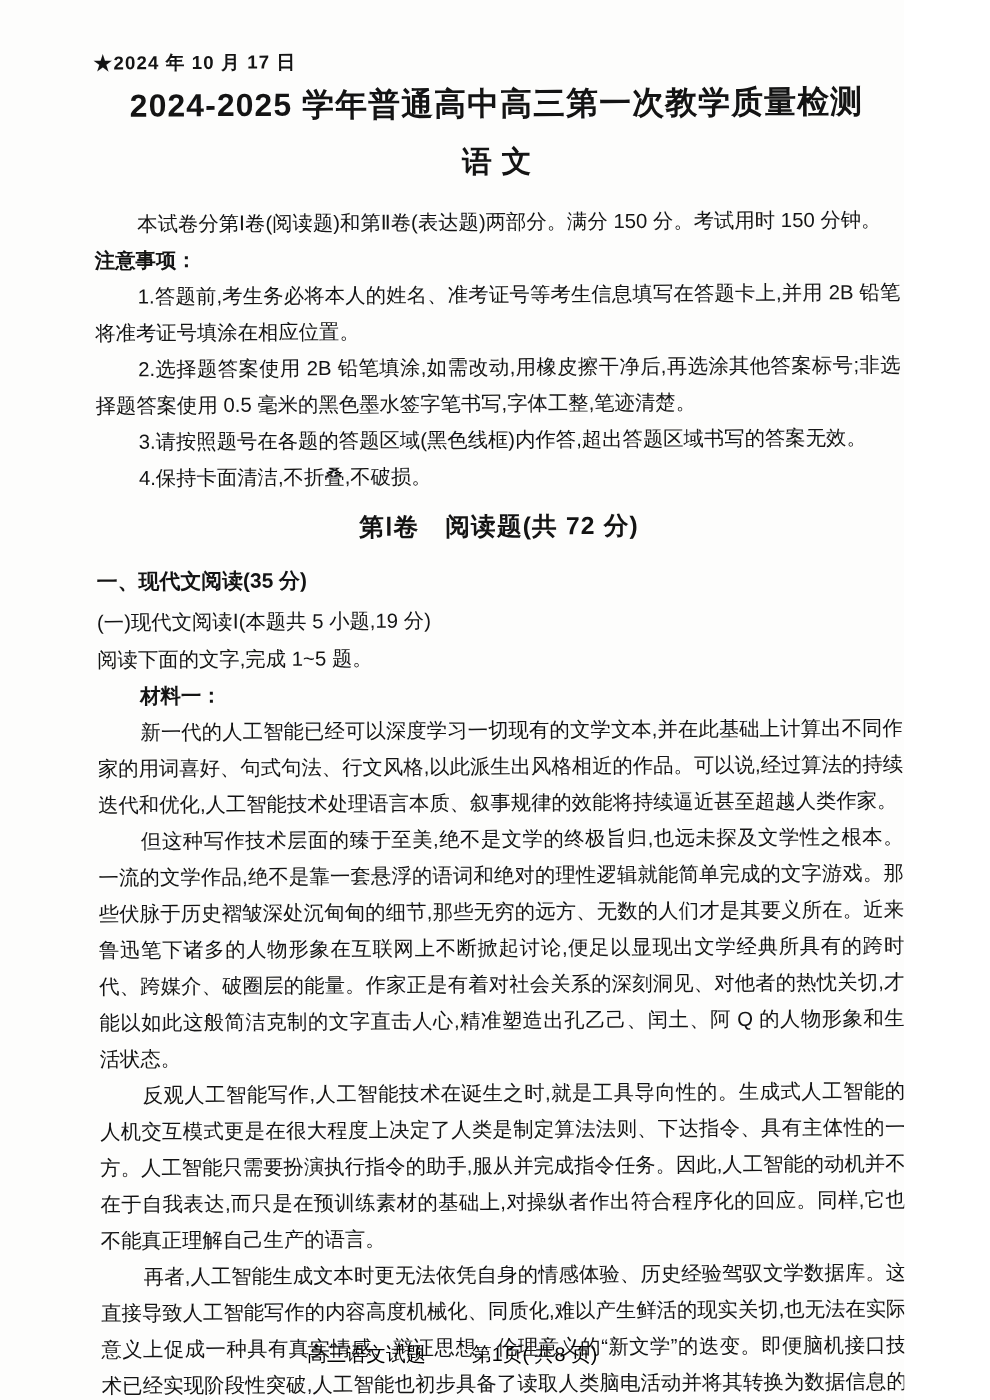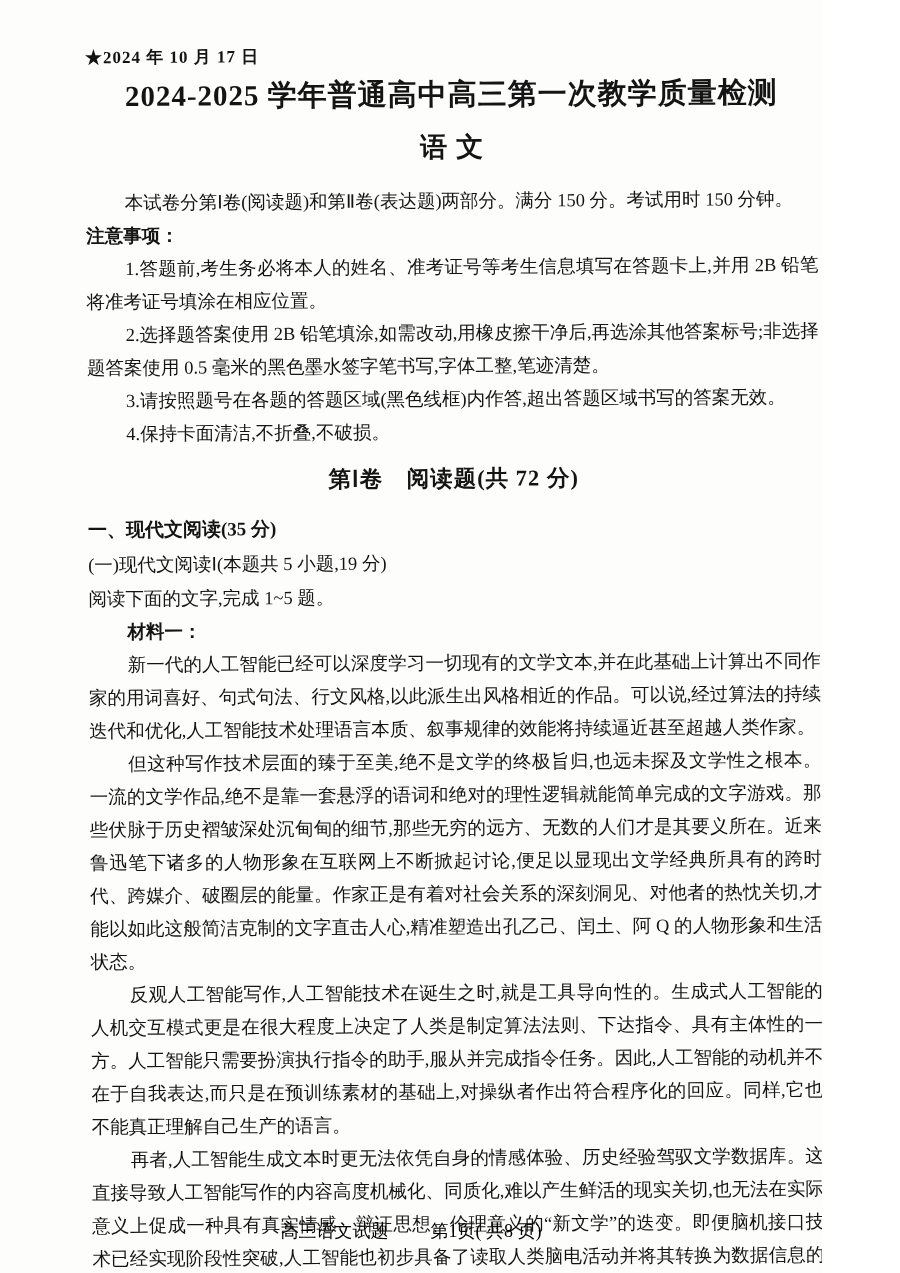--- a/index.html
+++ b/index.html
@@ -6,21 +6,21 @@
     margin: 0;
     padding: 0;
     background: #ffffff;
   }
   .page {
     position: relative;
     width: 822px;
     height: 1273px;
     background: #fdfdfc;
     overflow: hidden;
-    font-family: Liberation Serif, serif;
+    font-family: Liberation Sans, sans-serif;
     color: #141414;
   }
   .sheet {
     position: absolute;
     top: 44px;
     left: 85px;
     width: 732px;
     transform: rotate(-0.35deg);
     transform-origin: 50% 0;
   }

